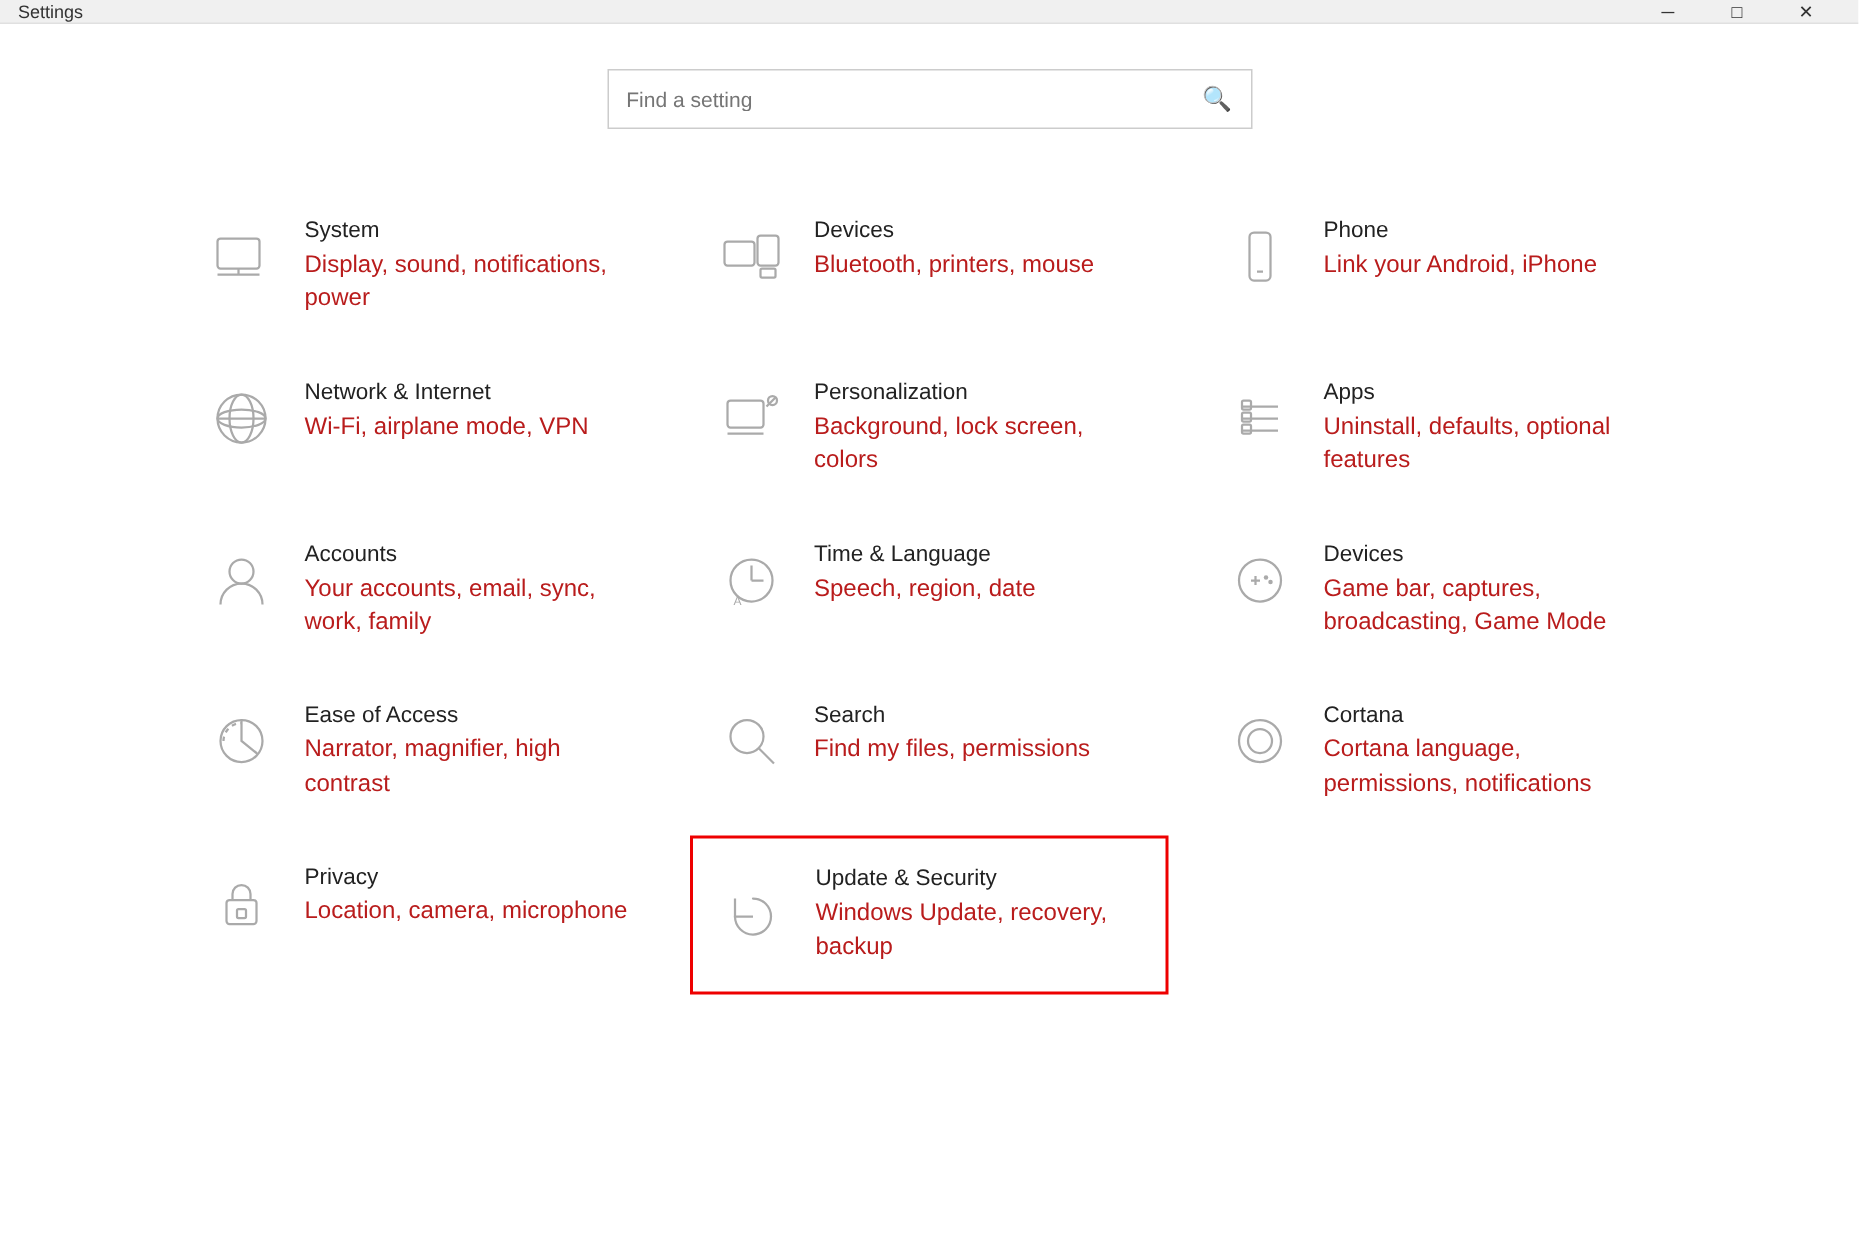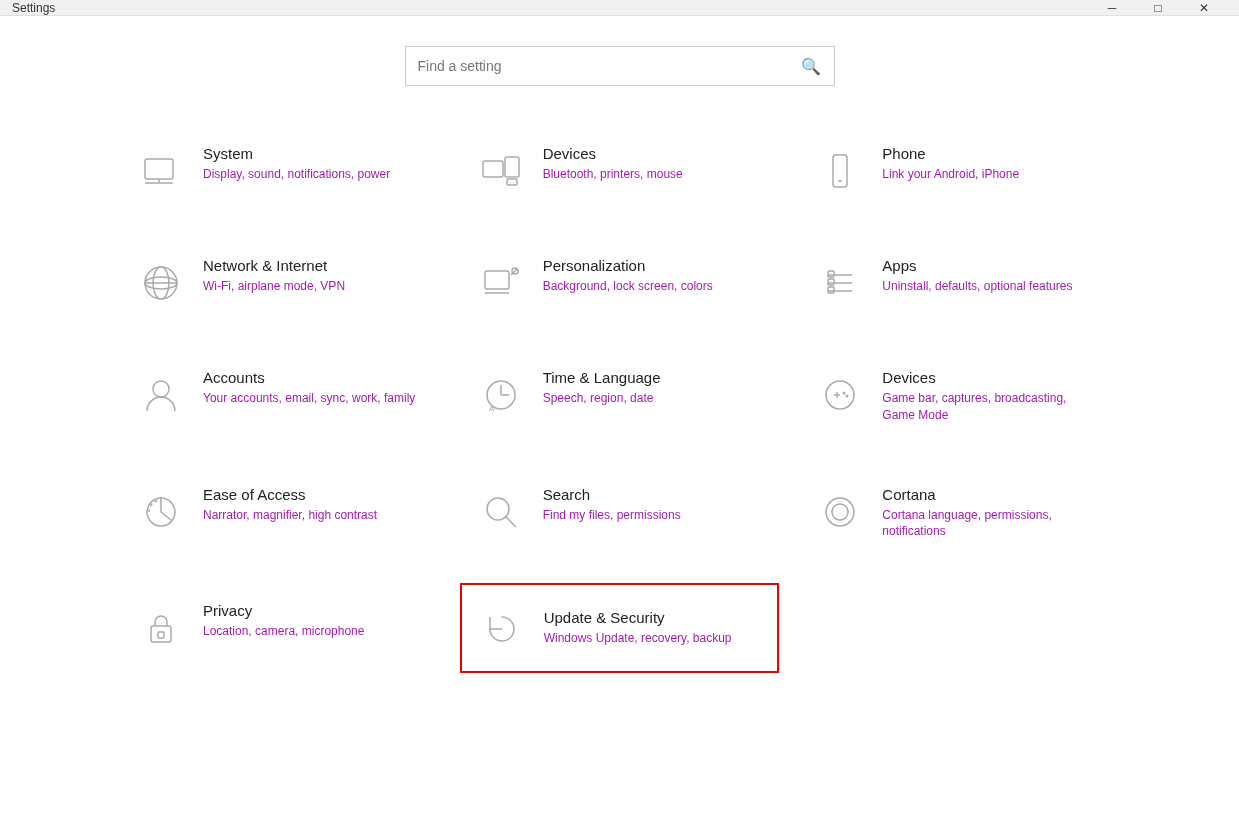--- a/index.html
+++ b/index.html
@@ -78,21 +78,21 @@
     }
     .search-icon-wrap {
       color: #aaa;
       font-size: 16px;
     }
 
     
     .settings-grid {
       display: grid;
       grid-template-columns: repeat(3, 1fr);
-      gap: 24px 20px;
+      gap: 4px 20px;
     }
 
     .settings-item {
       display: flex;
       align-items: flex-start;
       padding: 18px 16px;
       cursor: pointer;
       border: 1px solid transparent;
       transition: background 0.1s;
     }
@@ -122,22 +122,22 @@
     .settings-text {
       flex: 1;
     }
     .settings-title {
       font-size: 15px;
       color: #222;
       font-weight: 400;
       margin-bottom: 4px;
     }
     .settings-desc {
-      font-size: 12px;
-      color: #a21caf;
+      font-size: 16px;
+      color: #b91c1c;
       line-height: 1.4;
     }
   </style>
 </head>
 <body>
 
 <div class="titlebar">
   <span class="titlebar-title">Settings</span>
   <div class="titlebar-controls">
     <button class="titlebar-btn">─</button>

